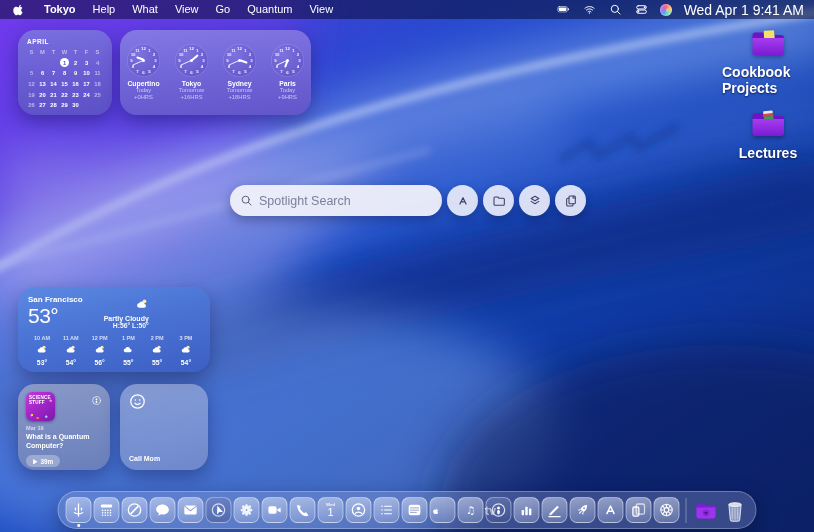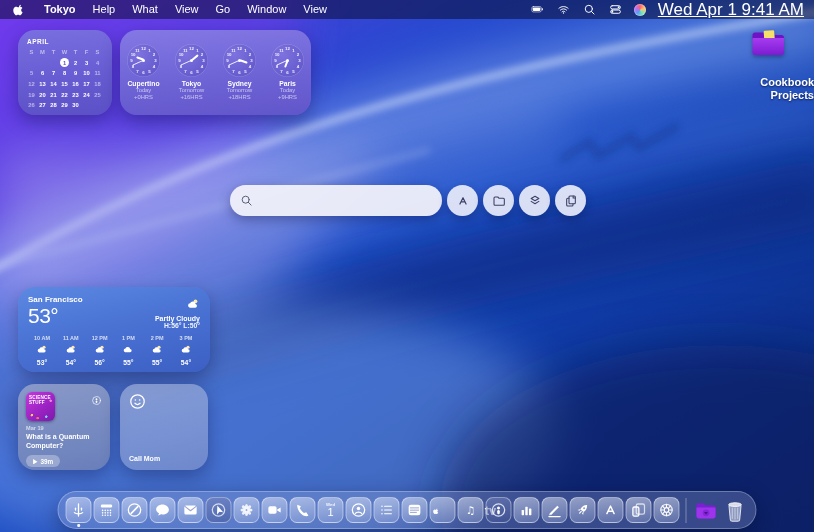--- a/index.html
+++ b/index.html
@@ -23,21 +23,21 @@
   .menu-item.bold{font-weight:700;}
   .apple-glyph{width:13px;height:13px;display:inline-flex;margin-right:2px;}
   .apple-glyph svg{width:13px;height:13px;}
   .menu-right{display:flex;align-items:center;gap:12px;}
   .status-icons{display:flex;align-items:center;gap:11px;}
   .status-icon{width:15px;height:13px;display:inline-flex;align-items:center;}
   .status-icon svg{width:15px;height:13px;stroke:#fff;fill:none;stroke-width:1.8;stroke-linecap:round;stroke-linejoin:round;}
   .siri-orb{width:12px;height:12px;border-radius:50%;
     background:conic-gradient(#ff5f6d,#ffc371,#6ee7b7,#5b9cf5,#b76ef5,#ff5f6d);
     box-shadow:inset 0 0 2px rgba(255,255,255,.8);}
-  .menu-time{white-space:nowrap;font-size:17px;text-decoration:underline;}
+  .menu-time{white-space:nowrap;font-size:14px;}
 
   
   .widget{position:absolute;border-radius:17px;box-shadow:0 7px 18px rgba(8,12,60,.35);color:#fff;z-index:20;}
   .calendar-widget{left:18px;top:30px;width:94px;height:85px;padding:8px 8px 6px;
     background:linear-gradient(175deg,#7a6fe0 0%,#675cd2 55%,#5c50c6 100%);}
   .cal-month{font-size:6.5px;font-weight:700;letter-spacing:.5px;margin:0 0 2px 1px;}
   .cal-grid{display:grid;grid-template-columns:repeat(7,11px);}
   .cal-cell{height:10.6px;display:flex;align-items:center;justify-content:center;
     font-size:5.8px;font-weight:700;color:#fff;position:relative;}
   .cal-cell.hdr{color:rgba(255,255,255,.55);font-weight:700;}
@@ -58,21 +58,21 @@
     transform:translate(-50%,-50%);}
   .hand{position:absolute;left:50%;bottom:50%;transform-origin:50% 100%;border-radius:2px;background:#fff;}
   .hand.hr{width:1.8px;height:8px;margin-left:-.9px;}
   .hand.mn{width:1.4px;height:12px;margin-left:-.7px;background:rgba(255,255,255,.95);}
   .clock-pin{position:absolute;left:50%;top:50%;width:3px;height:3px;margin:-1.5px 0 0 -1.5px;border-radius:50%;background:#fff;}
   .clock-city{font-size:6.8px;font-weight:700;margin-top:3px;white-space:nowrap;}
   .clock-sub{font-size:5.8px;color:rgba(255,255,255,.62);line-height:1.25;text-align:center;}
 
   .weather-widget{left:18px;top:287px;width:192px;height:85px;padding:8px 10px 7px;
     background:linear-gradient(168deg,#5c89e2 0%,#4a73d4 45%,#3c5fc4 100%);}
-  .w-top{display:flex;justify-content:space-between;align-items:flex-start;gap:21px;}
+  .w-top{display:flex;align-items:flex-start;gap:21px;}
   .w-city{font-size:8px;font-weight:600;}
   .w-temp{font-size:21px;font-weight:300;line-height:1;margin-top:1px;letter-spacing:-.5px;}
   .w-right{text-align:right;display:flex;flex-direction:column;align-items:flex-end;}
   .w-bigicon svg{width:14px;height:11px;}
   .w-cond{font-size:7px;font-weight:700;margin-top:2px;}
   .w-hl{font-size:6.8px;font-weight:600;color:rgba(255,255,255,.92);}
   .w-hourly{display:flex;justify-content:space-between;margin-top:6px;padding:0 1px;}
   .w-hour{display:flex;flex-direction:column;align-items:center;width:26px;}
   .w-hr-t{font-size:5.5px;font-weight:700;color:rgba(255,255,255,.75);}
   .w-hr-i svg{width:12px;height:10px;margin:2px 0 1px;}
@@ -101,22 +101,22 @@
 
   .reminder-widget{left:120px;top:384px;width:88px;height:86px;padding:8px;
     background:linear-gradient(170deg,rgba(185,195,225,.55),rgba(150,160,200,.5));}
   .rem-smiley svg{width:19px;height:19px;}
   .rem-title{position:absolute;left:9px;bottom:8px;font-size:7px;font-weight:600;}
 
   
   .desk-icons{position:absolute;top:28px;right:0;width:92px;z-index:20;}
   .desk-icon{display:flex;flex-direction:column;align-items:center;margin-bottom:13px;cursor:default;}
   .desk-icon svg{width:38px;height:30px;filter:drop-shadow(0 2px 2px rgba(0,0,30,.35));}
-  .desk-label{font-size:11px;font-weight:600;color:#fff;text-align:right;line-height:1.15;
-    text-shadow:0 1px 2px rgba(0,0,40,.65);margin-top:14px;}
+  .desk-label{font-size:14px;font-weight:600;color:#fff;text-align:left;line-height:1.15;
+    text-shadow:0 1px 2px rgba(0,0,40,.65);margin-top:2px;}
 
   
   .spotlight-row{position:absolute;left:230px;top:185px;display:flex;align-items:center;gap:5px;z-index:25;}
   .spotlight-pill{width:212px;height:31px;border-radius:15.5px;
     background:rgba(240,240,250,.95);display:flex;align-items:center;padding:0 10px;gap:6px;
     box-shadow:0 4px 12px rgba(10,15,60,.35);}
   .spotlight-pill svg{width:13px;height:13px;stroke:#565a74;fill:none;stroke-width:1.8;stroke-linecap:round;flex:none;}
   .spotlight-pill input{flex:1;border:none;outline:none;background:transparent;
     font-size:12.5px;color:#585c76;font-family:inherit;padding:0;}
   .spotlight-pill input::placeholder{color:#7b7f99;}
@@ -195,21 +195,21 @@
         <span class="apple-glyph">
           <svg viewBox="0 0 24 24" xmlns="http://www.w3.org/2000/svg">
             <path fill="#fff" stroke="none" d="M16.4 3.2c.1 1-.3 2-.9 2.8-.6.8-1.6 1.4-2.6 1.3-.1-1 .4-2 .9-2.7.6-.8 1.7-1.3 2.6-1.4zM19.5 17.2c-.5 1.1-.7 1.6-1.3 2.5-.9 1.3-2.1 3-3.6 3-1.3 0-1.7-.9-3.4-.9s-2.1.9-3.4.9c-1.5 0-2.6-1.5-3.5-2.8C2.1 16.6 1.8 12 3.3 9.6c1-1.7 2.7-2.7 4.2-2.7 1.6 0 2.6 1 3.9 1 1.3 0 2.1-1 3.9-1 1.4 0 2.9.8 3.9 2.1-3.4 1.9-2.9 6.7.3 8.2z"></path>
           </svg>
         </span>
         <div class="menu-item bold">Tokyo</div>
         <div class="menu-item">Help</div>
         <div class="menu-item">What</div>
         <div class="menu-item">View</div>
         <div class="menu-item">Go</div>
-        <div class="menu-item">Window</div>
+        <div class="menu-item">Quantum</div>
         <div class="menu-item">View</div>
       </div>
     <div class="menu-right">
       <div class="status-icons" id="statusIcons">
           <span class="status-icon">
             <svg viewBox="0 0 24 24" xmlns="http://www.w3.org/2000/svg">
               <rect x="1.5" y="6.5" width="17.5" height="10" rx="2.8" stroke-width="1.2" stroke="rgba(255,255,255,.85)"></rect>
               <rect x="3.3" y="8.3" width="13.9" height="6.4" rx="1.6" fill="#fff" stroke="none"></rect>
               <path d="M21 10.5v2.2" stroke-width="1.8"></path>
             </svg>
@@ -494,28 +494,47 @@
                 <stop offset="0" stop-color="#a63cf0"></stop>
                 <stop offset="1" stop-color="#7d1bd2"></stop>
               </linearGradient>
             </defs>
             <path fill="#6f14c4" d="M2.5 7c0-1.4 1.1-2.5 2.5-2.5h8.2l2.6 2.6h15.7c1.4 0 2.5 1.1 2.5 2.5v2H2.5z"></path>
             <rect x="14" y="2.5" width="10.5" height="11" rx="1" fill="#f7e06a" transform="rotate(-4 19 8)"></rect>
             <path d="M2.5 10h31.5v14.5c0 1.4-1.1 2.5-2.5 2.5H5c-1.4 0-2.5-1.1-2.5-2.5z" fill="url(#fg1)"></path>
           </svg></span>
         <div class="desk-label">Cookbook Projects</div>
       </div>
+      <div class="desk-icon">
+        <span><svg viewBox="0 0 36 30" xmlns="http://www.w3.org/2000/svg">
+            <defs>
+              <linearGradient id="fg2" x1="0" y1="0" x2="0" y2="1">
+                <stop offset="0" stop-color="#a63cf0"></stop>
+                <stop offset="1" stop-color="#7d1bd2"></stop>
+              </linearGradient>
+            </defs>
+            <path fill="#6f14c4" d="M2.5 7c0-1.4 1.1-2.5 2.5-2.5h8.2l2.6 2.6h15.7c1.4 0 2.5 1.1 2.5 2.5v2H2.5z"></path>
+            <g transform="rotate(-5 18 7)">
+              <rect x="13.5" y="1.8" width="9.5" height="3" rx=".8" fill="#e9e9f0"></rect>
+              <rect x="13" y="4.6" width="10.5" height="3" rx=".8" fill="#d6454f"></rect>
+              <rect x="13.8" y="7.4" width="9.5" height="3.4" rx=".8" fill="#3f9e4d"></rect>
+            </g>
+            <path d="M2.5 10h31.5v14.5c0 1.4-1.1 2.5-2.5 2.5H5c-1.4 0-2.5-1.1-2.5-2.5z" fill="url(#fg2)"></path>
+          </svg></span>
+        <div class="desk-label">Lectures</div>
+      </div>
     </div>
 
   <div class="spotlight-row">
     <div class="spotlight-pill">
       <svg viewBox="0 0 24 24">
           <circle cx="10.5" cy="10.5" r="6.5"></circle>
           <path d="M15.3 15.3 20.5 20.5"></path>
         </svg>
+      <input type="text" placeholder="Spotlight Search" style="">
     </div>
     <div id="spotFilters" style="display:flex;gap:5px;">
         <div class="spot-circle">
           <svg viewBox="0 0 24 24" xmlns="http://www.w3.org/2000/svg">
             <path d="M7.4 16.6 12 7l4.6 9.6M9 13.4h6" stroke-width="1.8"></path>
           </svg>
         </div>
         <div class="spot-circle">
           <svg viewBox="0 0 24 24" xmlns="http://www.w3.org/2000/svg">
             <path d="M4.5 7.5c0-.8.7-1.5 1.5-1.5h4.2l2 2h6.3c.8 0 1.5.7 1.5 1.5v7.5c0 .8-.7 1.5-1.5 1.5H6c-.8 0-1.5-.7-1.5-1.5z"></path>

